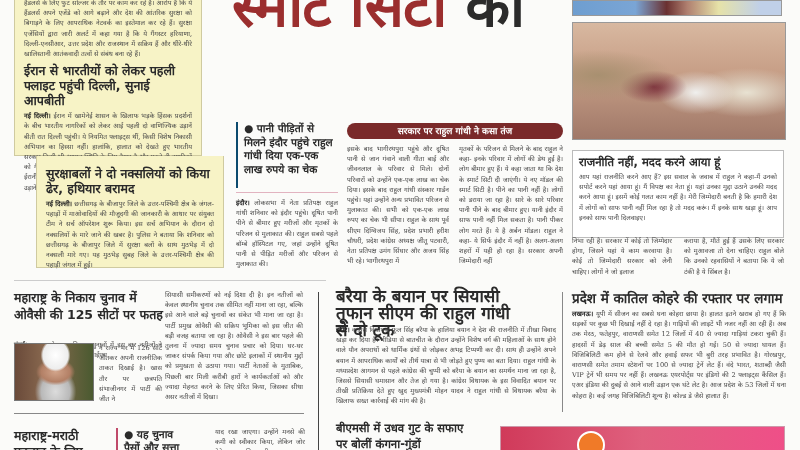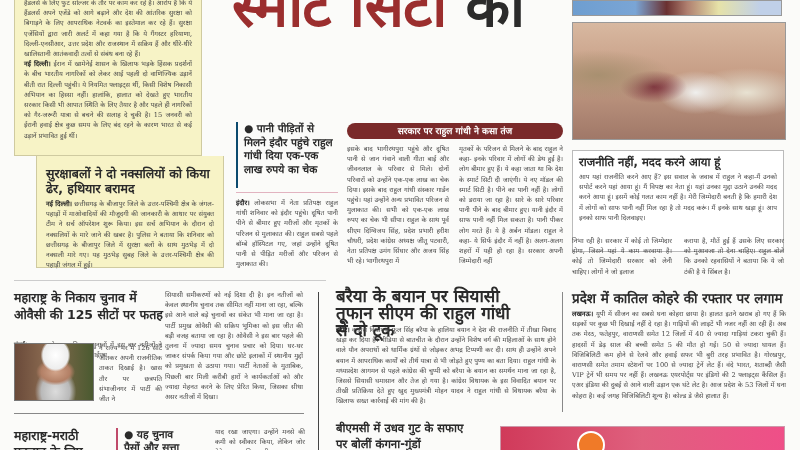--- a/index.html
+++ b/index.html
@@ -32,21 +32,21 @@
   #photo-top { left: 572px; top: 0; width: 210px; height: 16px; background: linear-gradient(90deg, #6e9ed0 0%, #7aa5d5 30%, #6a3030 45%, #b08070 55%, #e6e2a8 70%, #c0d0e8 90%); border: 1px solid #999; }
   #photo-main { left: 572px; top: 22px; width: 214px; height: 118px; background:
       radial-gradient(ellipse at 12% 45%, #a89070 0%, transparent 28%),
       radial-gradient(ellipse at 38% 55%, #7a2e3a 0%, transparent 18%),
       radial-gradient(ellipse at 58% 60%, #f0f0ee 0%, transparent 22%),
       radial-gradient(ellipse at 82% 60%, #e8e2d2 0%, transparent 25%),
       linear-gradient(180deg, #d8b8a0 0%, #c8a088 40%, #a07868 100%);
       border: 1px solid #999; }
 
   
-  #side-box { left: 572px; top: 150px; width: 212px; height: 102px; border: 1px solid #bbb; background: #fff; padding: 4px 6px; }
+  #side-box { left: 572px; top: 150px; width: 212px; height: 88px; border: 1px solid #bbb; background: #fff; padding: 4px 6px; }
   #side-box .hd { font-size: 11.5px; line-height: 15px; margin-bottom: 2px; }
 
   .col-rule { position: absolute; background: #444; }
   .hr { position: absolute; height: 1px; background: #888; }
 
   
   #ad { left: 500px; top: 426px; width: 285px; height: 30px; background: linear-gradient(90deg, #d03a5a 0%, #e0607e 50%, #ef4f88 100%); border: 1px solid #c9a; overflow: hidden; }
   #ad .logo-circle { position: absolute; left: 76px; top: 4px; width: 28px; height: 28px; border-radius: 50%; background: #f07a28; border: 2px solid #fff; }
   #ad .brand { position: absolute; left: 110px; top: 2px; font-size: 19px; font-weight: bold; color: #fff; letter-spacing: 1px; }
 
@@ -55,20 +55,21 @@
       radial-gradient(ellipse at 52% 20%, #ffffff 0%, #ededed 22%, transparent 26%),
       radial-gradient(ellipse at 52% 50%, #d2a48a 0%, #b38066 25%, transparent 34%),
       radial-gradient(ellipse at 52% 85%, #dcdcdc 0%, #b9b9b9 25%, transparent 36%),
       linear-gradient(90deg, #6a4a3a 0%, #8a6a50 40%, #4a5a30 100%); border: 1px solid #777; }
 </style>
 </head>
 <body>
 
 <div id="left-box" class="abs">
   <p class="body-text" style="margin-top:2px;">हैंडलर्स के लिए फुट सोल्जर के तौर पर काम कर रहे हैं। आरोप है कि ये हैंडलर्स अपने एजेंडे को आगे बढ़ाने और देश की आंतरिक सुरक्षा को बिगाड़ने के लिए आपराधिक नेटवर्क का इस्तेमाल कर रहे हैं। सुरक्षा एजेंसियों द्वारा जारी अलर्ट में कहा गया है कि ये गैंगस्टर हरियाणा, दिल्ली-एनसीआर, उत्तर प्रदेश और राजस्थान में सक्रिय हैं और धीरे-धीरे खालिस्तानी आतंकवादी तत्वों से संबंध बना रहे हैं।</p>
+  <div class="hd left-hd">ईरान से भारतीयों को लेकर पहली फ्लाइट पहुंची दिल्ली, सुनाई आपबीती</div>
   <p class="body-text"><span class="lead">नई दिल्ली।</span> <span>ईरान में खामेनेई शासन के खिलाफ भड़के हिंसक प्रदर्शनों के बीच भारतीय नागरिकों को लेकर आई पहली दो वाणिज्यिक उड़ानें बीती रात दिल्ली पहुंची। ये नियमित फ्लाइट्स थीं, किसी विशेष निकासी अभियान का हिस्सा नहीं। हालांकि, हालात को देखते हुए भारतीय सरकार किसी भी आपात स्थिति के लिए तैयार है और पहले ही नागरिकों को गैर-जरूरी यात्रा से बचने की सलाह दे चुकी है। 15 जनवरी को ईरानी हवाई क्षेत्र कुछ समय के लिए बंद रहने के कारण भारत से कई उड़ानें प्रभावित हुई थीं।</span></p>
 </div>
 <div id="left-box2" class="abs">
   <div class="hd left-hd" style="margin-top:10px;">सुरक्षाबलों ने दो नक्सलियों को किया ढेर, हथियार बरामद</div>
   <p class="body-text"><span class="lead">नई दिल्ली।</span> <span>छत्तीसगढ़ के बीजापुर जिले के उत्तर-पश्चिमी क्षेत्र के जंगल-पहाड़ों में माओवादियों की मौजूदगी की जानकारी के आधार पर संयुक्त टीम ने सर्च ऑपरेशन शुरू किया। इस सर्च अभियान के दौरान दो नक्सलियों के मारे जाने की खबर है। पुलिस ने बताया कि शनिवार को छत्तीसगढ़ के बीजापुर जिले में सुरक्षा बलों के साथ मुठभेड़ में दो नक्सली मारे गए। यह मुठभेड़ सुबह जिले के उत्तर-पश्चिमी क्षेत्र की पहाड़ी जंगल में हुई।</span></p>
 </div>
 
 <div id="headline" class="abs">
   <div class="line1"><span class="red">स्मार्ट सिटी</span> <span class="dark">का</span></div>
 </div>

